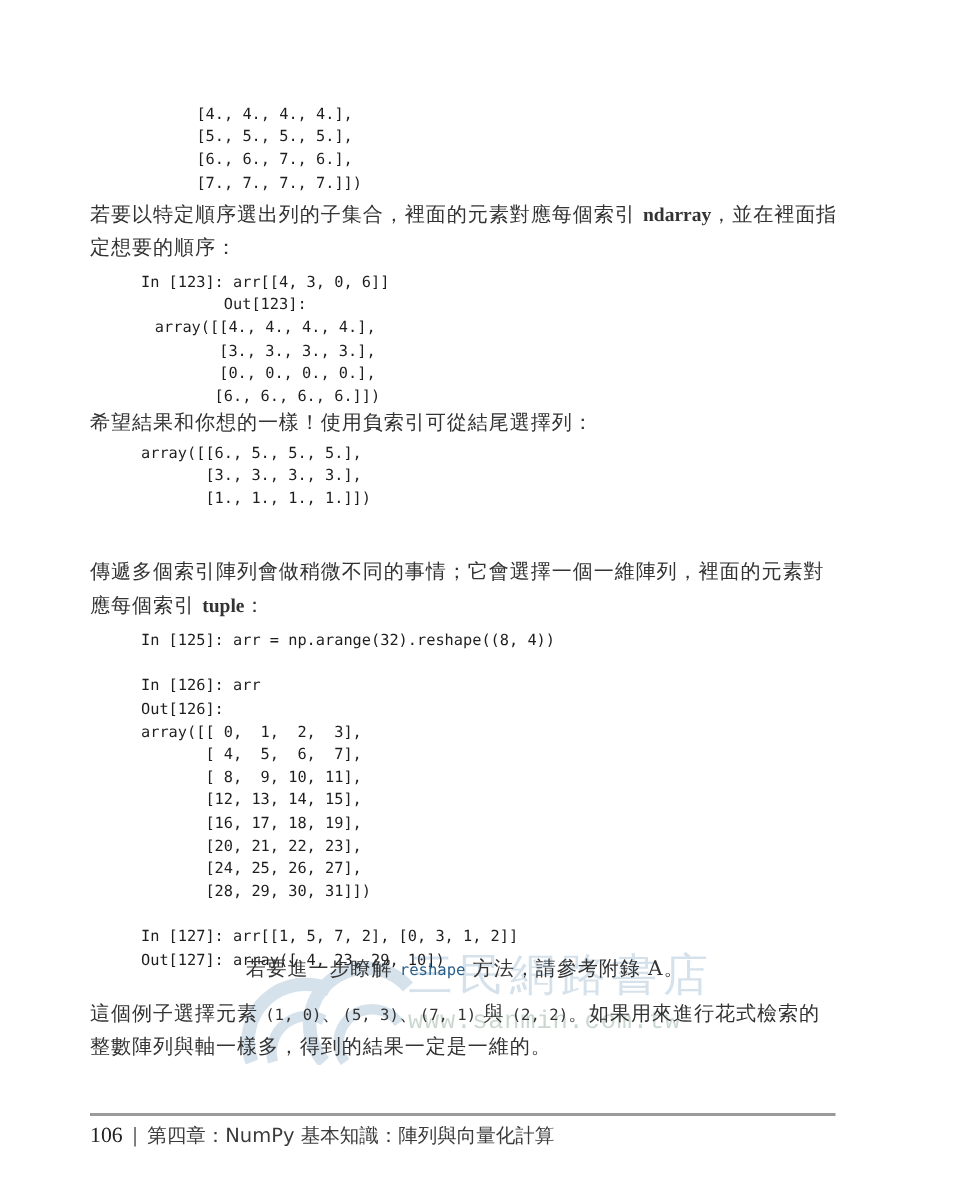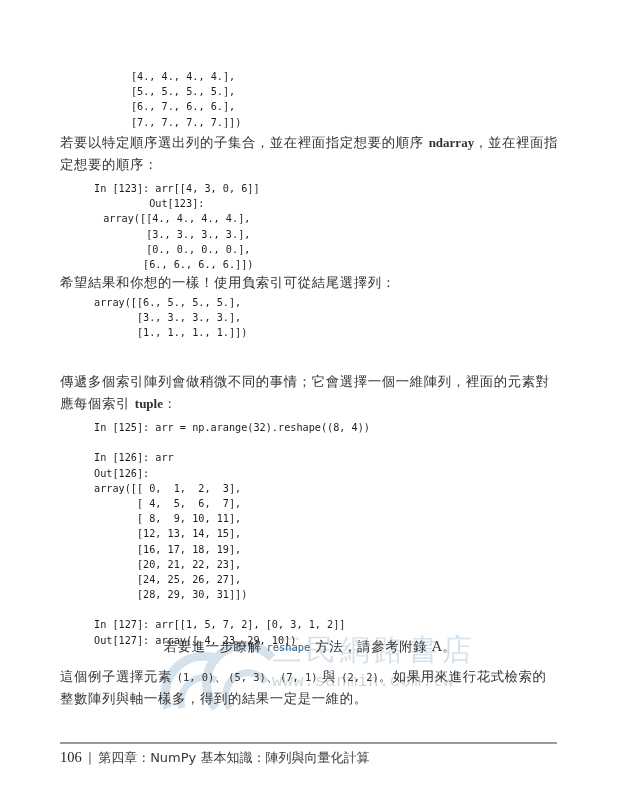--- a/index.html
+++ b/index.html
@@ -120,24 +120,24 @@
       color: #14532d;
       letter-spacing: 0.5px;
       white-space: nowrap;
     }
   </style>
 </head>
 <body>
 
 <div class="page">
 
-  <pre class="code" style="left:88px; top:69px;"><span class="line">       [4., 4., 4., 4.],</span><span class="line">       [5., 5., 5., 5.],</span><span class="line">       [6., 7., 6., 6.],</span><span class="line">       [7., 7., 7., 7.]])</span></pre>
+  <pre class="code" style="left:88px; top:69px;"><span class="line">       [4., 4., 4., 4.],</span><span class="line">       [5., 5., 5., 5.],</span><span class="line">       [6., 6., 7., 6.],</span><span class="line">       [7., 7., 7., 7.]])</span></pre>
 
   <div class="para" style="top:132px;">
-    <span>若要以特定順序選出列的子集合，並在裡面指定想要的順序 </span><span class="latin">ndarray</span><span>，並在裡面指定想要的順序：</span>
+    <span>若要以特定順序選出列的子集合，裡面的元素對應每個索引 </span><span class="latin">ndarray</span><span>，並在裡面指定想要的順序：</span>
   </div>
 
   <pre class="code" style="left:94px; top:181px;text-align:center;"><span class="line">In [123]: arr[[4, 3, 0, 6]]</span><span class="line">Out[123]:</span><span class="line">array([[4., 4., 4., 4.],</span><span class="line">       [3., 3., 3., 3.],</span><span class="line">       [0., 0., 0., 0.],</span><span class="line">       [6., 6., 6., 6.]])</span></pre>
 
   <div class="para" style="top:272px;">
     <span>希望結果和你想的一樣！使用負索引可從結尾選擇列：</span>
   </div>
 
   <pre class="code" style="left:94px; top:295px;"><span class="line">array([[6., 5., 5., 5.],</span><span class="line">       [3., 3., 3., 3.],</span><span class="line">       [1., 1., 1., 1.]])</span></pre>
 

